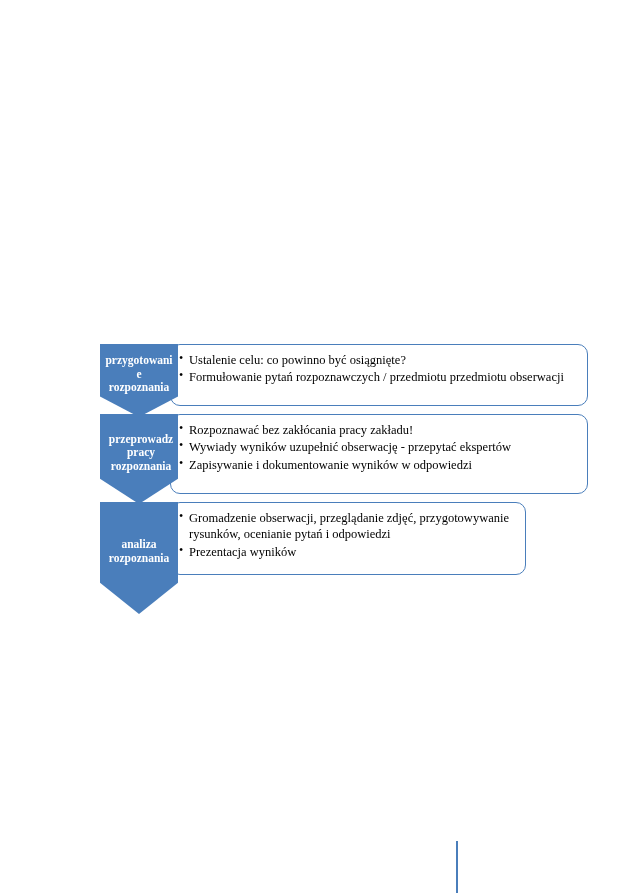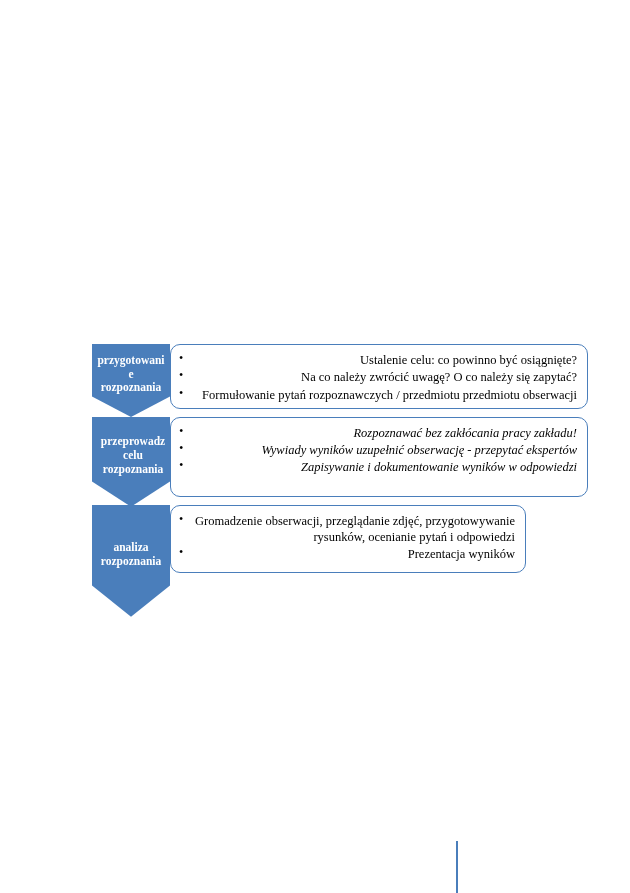--- a/index.html
+++ b/index.html
@@ -32,21 +32,21 @@
 
   .row {
     position: relative;
     display: block;
     margin-bottom: 8px;
   }
 
   
   .chevron {
     position: absolute;
-    left: 4px;
+    left: 12px;
     top: 0;
     width: 78px;
     color: #ffffff;
     font-weight: bold;
     font-size: 11.5px;
     line-height: 1.18;
     text-align: center;
     display: flex;
     align-items: center;
     justify-content: center;
@@ -58,23 +58,22 @@
   }
   .chevron span { display: block; }
 
   
   .box {
     margin-left: 82px;
     border: 1.3px solid #4a7ebb;
     border-radius: 10px;
     background: #ffffff;
     box-sizing: border-box;
-    padding: 7px 10px 4px 8px;
+    padding: 7px 10px 13px 8px;
     min-height: 60px;
-    text-align: right;
   }
   .box ul {
     margin: 0;
     padding: 0;
     list-style: none;
   }
   .box li {
     position: relative;
     padding-left: 10px;
     font-size: 12.5px;
@@ -89,21 +88,21 @@
     top: -1px;
     font-size: 12px;
     color: #000000;
   }
 
   
   .row1 .chevron { height: 73px; }
   .row1 .box { width: 418px; min-height: 62px; }
 
   .row2 .chevron { height: 90px; padding-left: 8px; }
-  .row2 .box { width: 418px; min-height: 80px; font-style: italic; }
+  .row2 .box { width: 418px; min-height: 80px; }
 
   .row3 .chevron { height: 112px; text-align: center; }
   .row3 .box { width: 356px; min-height: 68px; }
 
   
   .footer-rule {
     position: absolute;
     left: 456px;
     top: 841px;
     width: 1.5px;
@@ -122,31 +121,30 @@
       <div class="chevron">
         <div>
           <span>przygotowani</span>
           <span>e</span>
           <span>rozpoznania</span>
         </div>
       </div>
       <div class="box">
         <ul>
           <li>Ustalenie celu: co powinno być osiągnięte?</li>
-          <li>Na co należy zwrócić uwagę? O co należy się zapytać?</li>
           <li>Formułowanie pytań rozpoznawczych / przedmiotu przedmiotu obserwacji</li>
         </ul>
       </div>
     </div>
 
     <div class="row row2">
       <div class="chevron">
         <div>
           <span>przeprowadz</span>
-          <span>celu</span>
+          <span>pracy</span>
           <span>rozpoznania</span>
         </div>
       </div>
       <div class="box">
         <ul>
           <li>Rozpoznawać bez zakłócania pracy zakładu!</li>
           <li>Wywiady wyników uzupełnić obserwację - przepytać ekspertów</li>
           <li>Zapisywanie i dokumentowanie wyników w odpowiedzi</li>
         </ul>
       </div>

